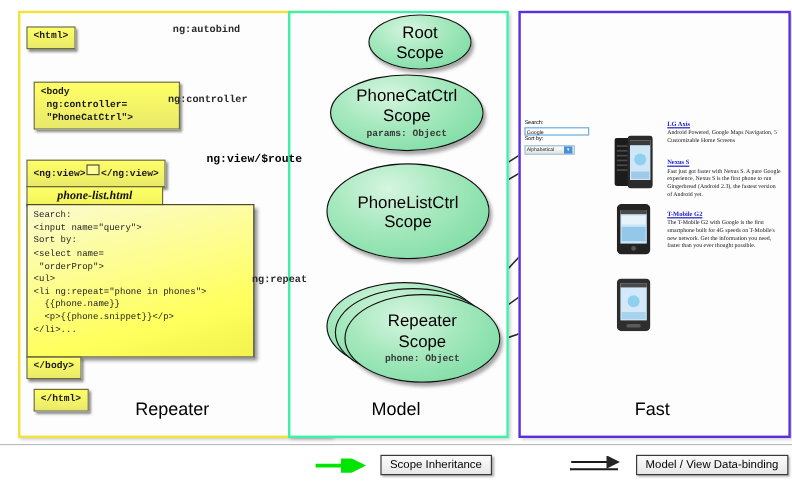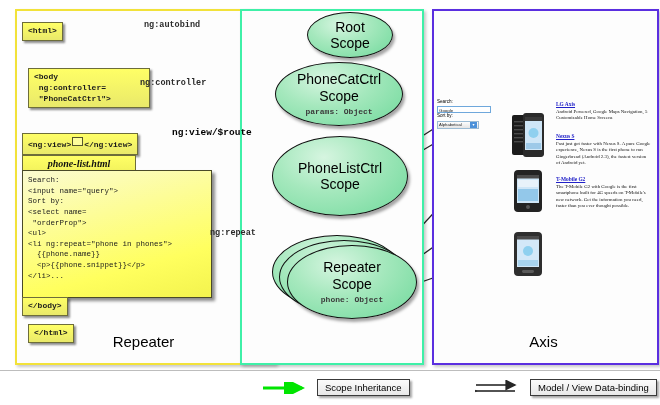--- a/index.html
+++ b/index.html
@@ -290,21 +290,22 @@
       <span class="phone-name">Nexus S</span>
       <span class="phone-snippet">Fast just got faster with Nexus S. A pure Google experience, Nexus S is the first phone to run Gingerbread (Android 2.3), the fastest version of Android yet.</span>
     </div>
     <div class="phone-entry" style="margin-top:9px;">
       <span class="phone-name">T-Mobile G2</span>
       <span class="phone-snippet">The T-Mobile G2 with Google is the first smartphone built for 4G speeds on T-Mobile's new network. Get the information you need, faster than you ever thought possible.</span>
     </div>
   </div>
 
   <div class="panel-label" id="label-template">Repeater</div>
-  <div class="panel-label" id="label-view">Axis</div>
+  <div class="panel-label" id="label-model">Model</div>
+  <div class="panel-label" id="label-view">Fast</div>
 
   <div id="legend-sep"></div>
 
 
   <div class="legend-item" id="legend-inherit">
     <svg class="legend-art" width="48" height="12">
       <path d="M1,6 L40,6" stroke="#00e500" stroke-width="3" fill="none" marker-end="url(#arrGreen)"></path>
     </svg>
     <div class="legend-box">Scope Inheritance</div>
   </div>

